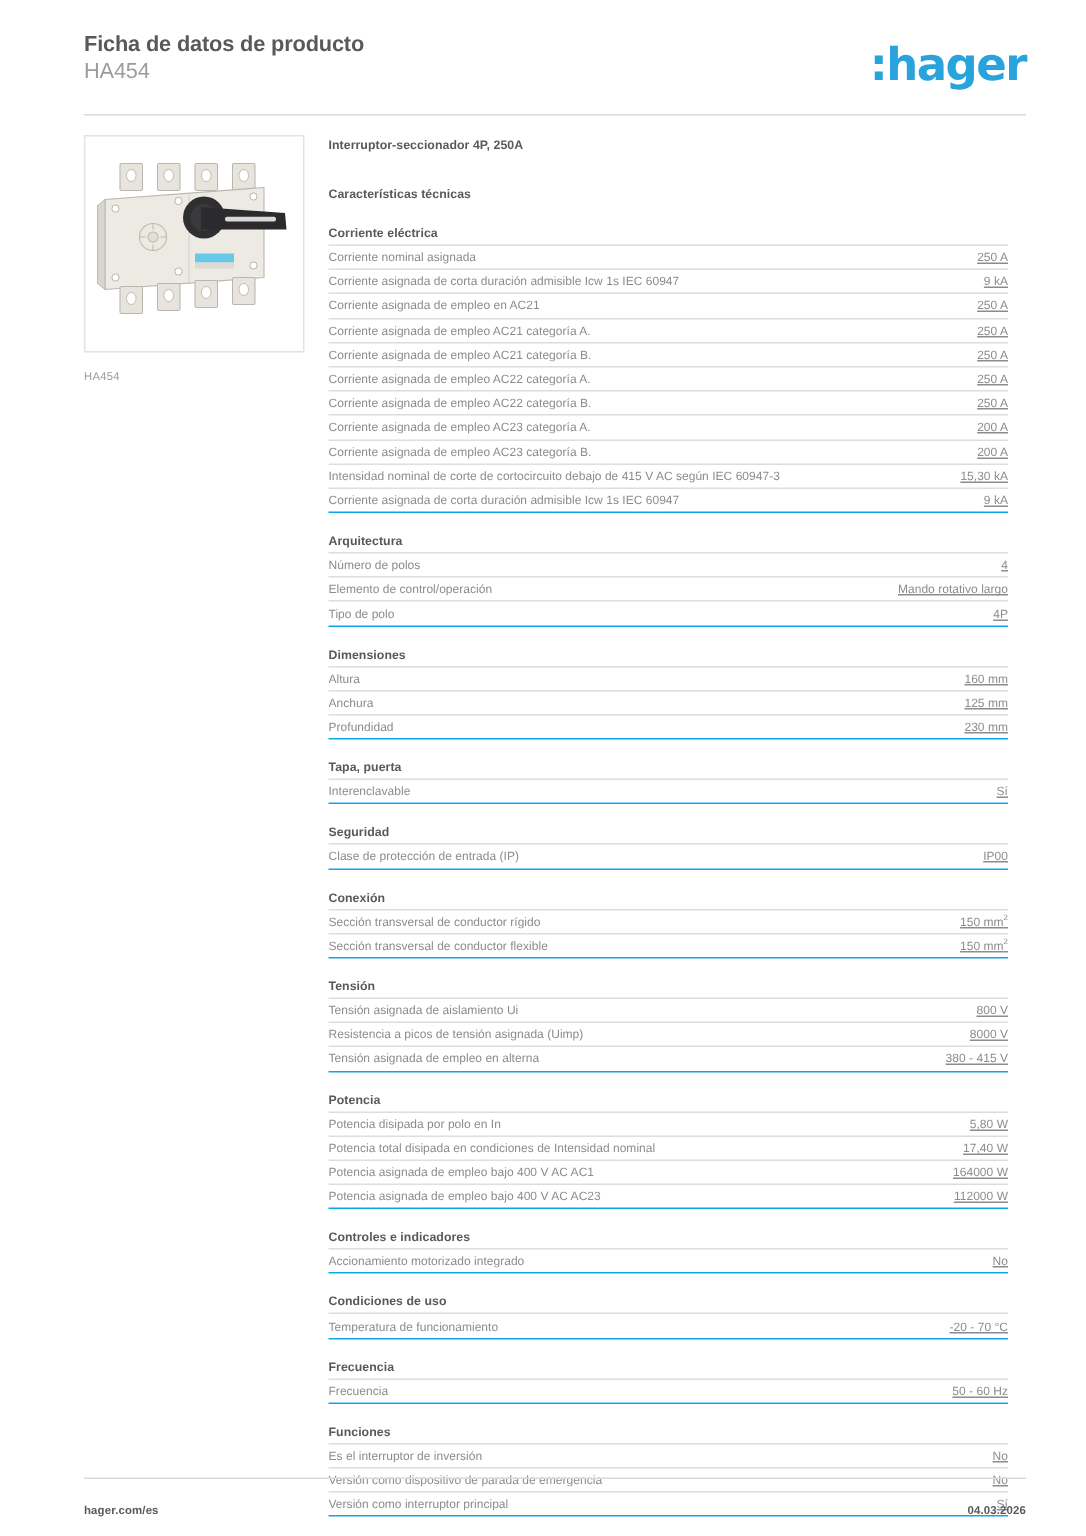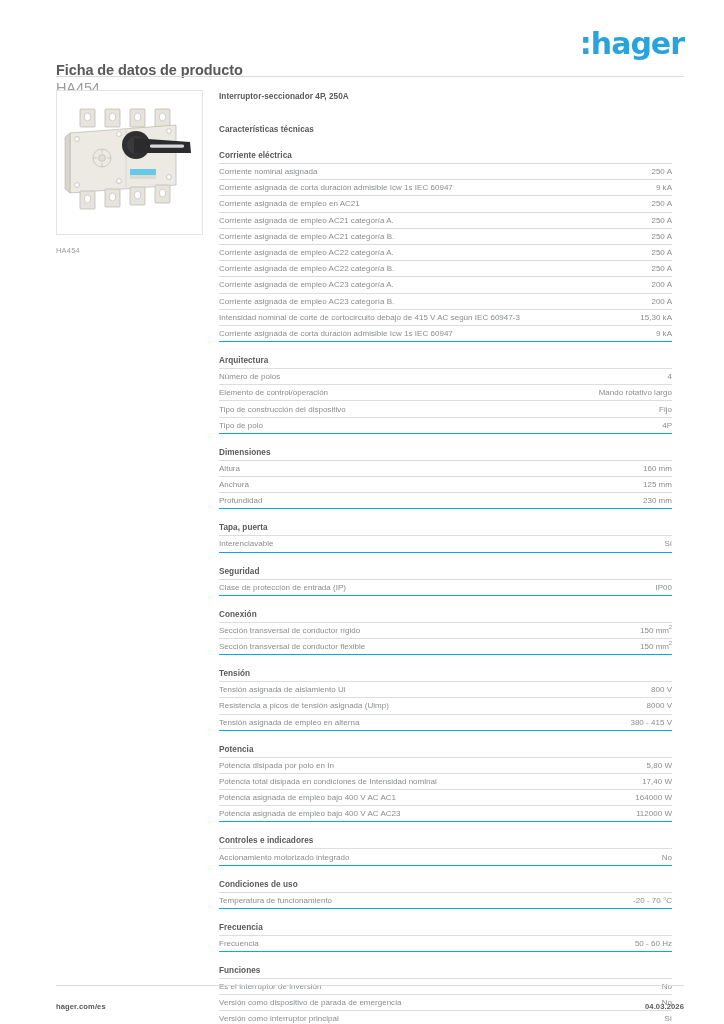--- a/index.html
+++ b/index.html
@@ -24,21 +24,20 @@
     left: 56px; top: 22px; right: 40px;
     height: 52px;
   }
   .header-titles { position: absolute; left: 0; top: 0; }
   .doc-title {
     font-size: 14.5px;
     font-weight: bold;
     color: #58595b;
     letter-spacing: -0.1px;
     line-height: 17px;
-    margin-top: 40px;
   }
   .doc-subtitle {
     font-size: 14.5px;
     font-weight: normal;
     color: #9b9c9e;
     letter-spacing: -0.1px;
     line-height: 19px;
   }
   .logo {
     position: absolute;
@@ -123,20 +122,21 @@
     padding-right: 12px;
     white-space: nowrap;
     overflow: hidden;
   }
   .spec-value {
     color: #8a8c8e;
     letter-spacing: 0.02px;
     text-align: left;
     white-space: nowrap;
     flex: none;
+    text-decoration: underline;
   }
   .spec-table { border-bottom: 1px solid #0ea5e9; }
   .section-gap { height: 14px; }
 
   
   .footer-rule {
     position: absolute;
     left: 56px; right: 40px;
     bottom: 38px;
     height: 1px;
@@ -302,24 +302,20 @@
           <div class="spec-table">
             <div class="spec-row">
               <div class="spec-label">Número de polos</div>
               <div class="spec-value">4</div>
             </div>
             <div class="spec-row">
               <div class="spec-label">Elemento de control/operación</div>
               <div class="spec-value">Mando rotativo largo</div>
             </div>
             <div class="spec-row">
-              <div class="spec-label">Tipo de construcción del dispositivo</div>
-              <div class="spec-value">Fijo</div>
-            </div>
-            <div class="spec-row">
               <div class="spec-label">Tipo de polo</div>
               <div class="spec-value">4P</div>
             </div>
           </div>
         </div>
         <div class="section-gap"></div>
         <div class="section">
           <div class="section-head">Dimensiones</div>
           <div class="spec-table">
             <div class="spec-row">

